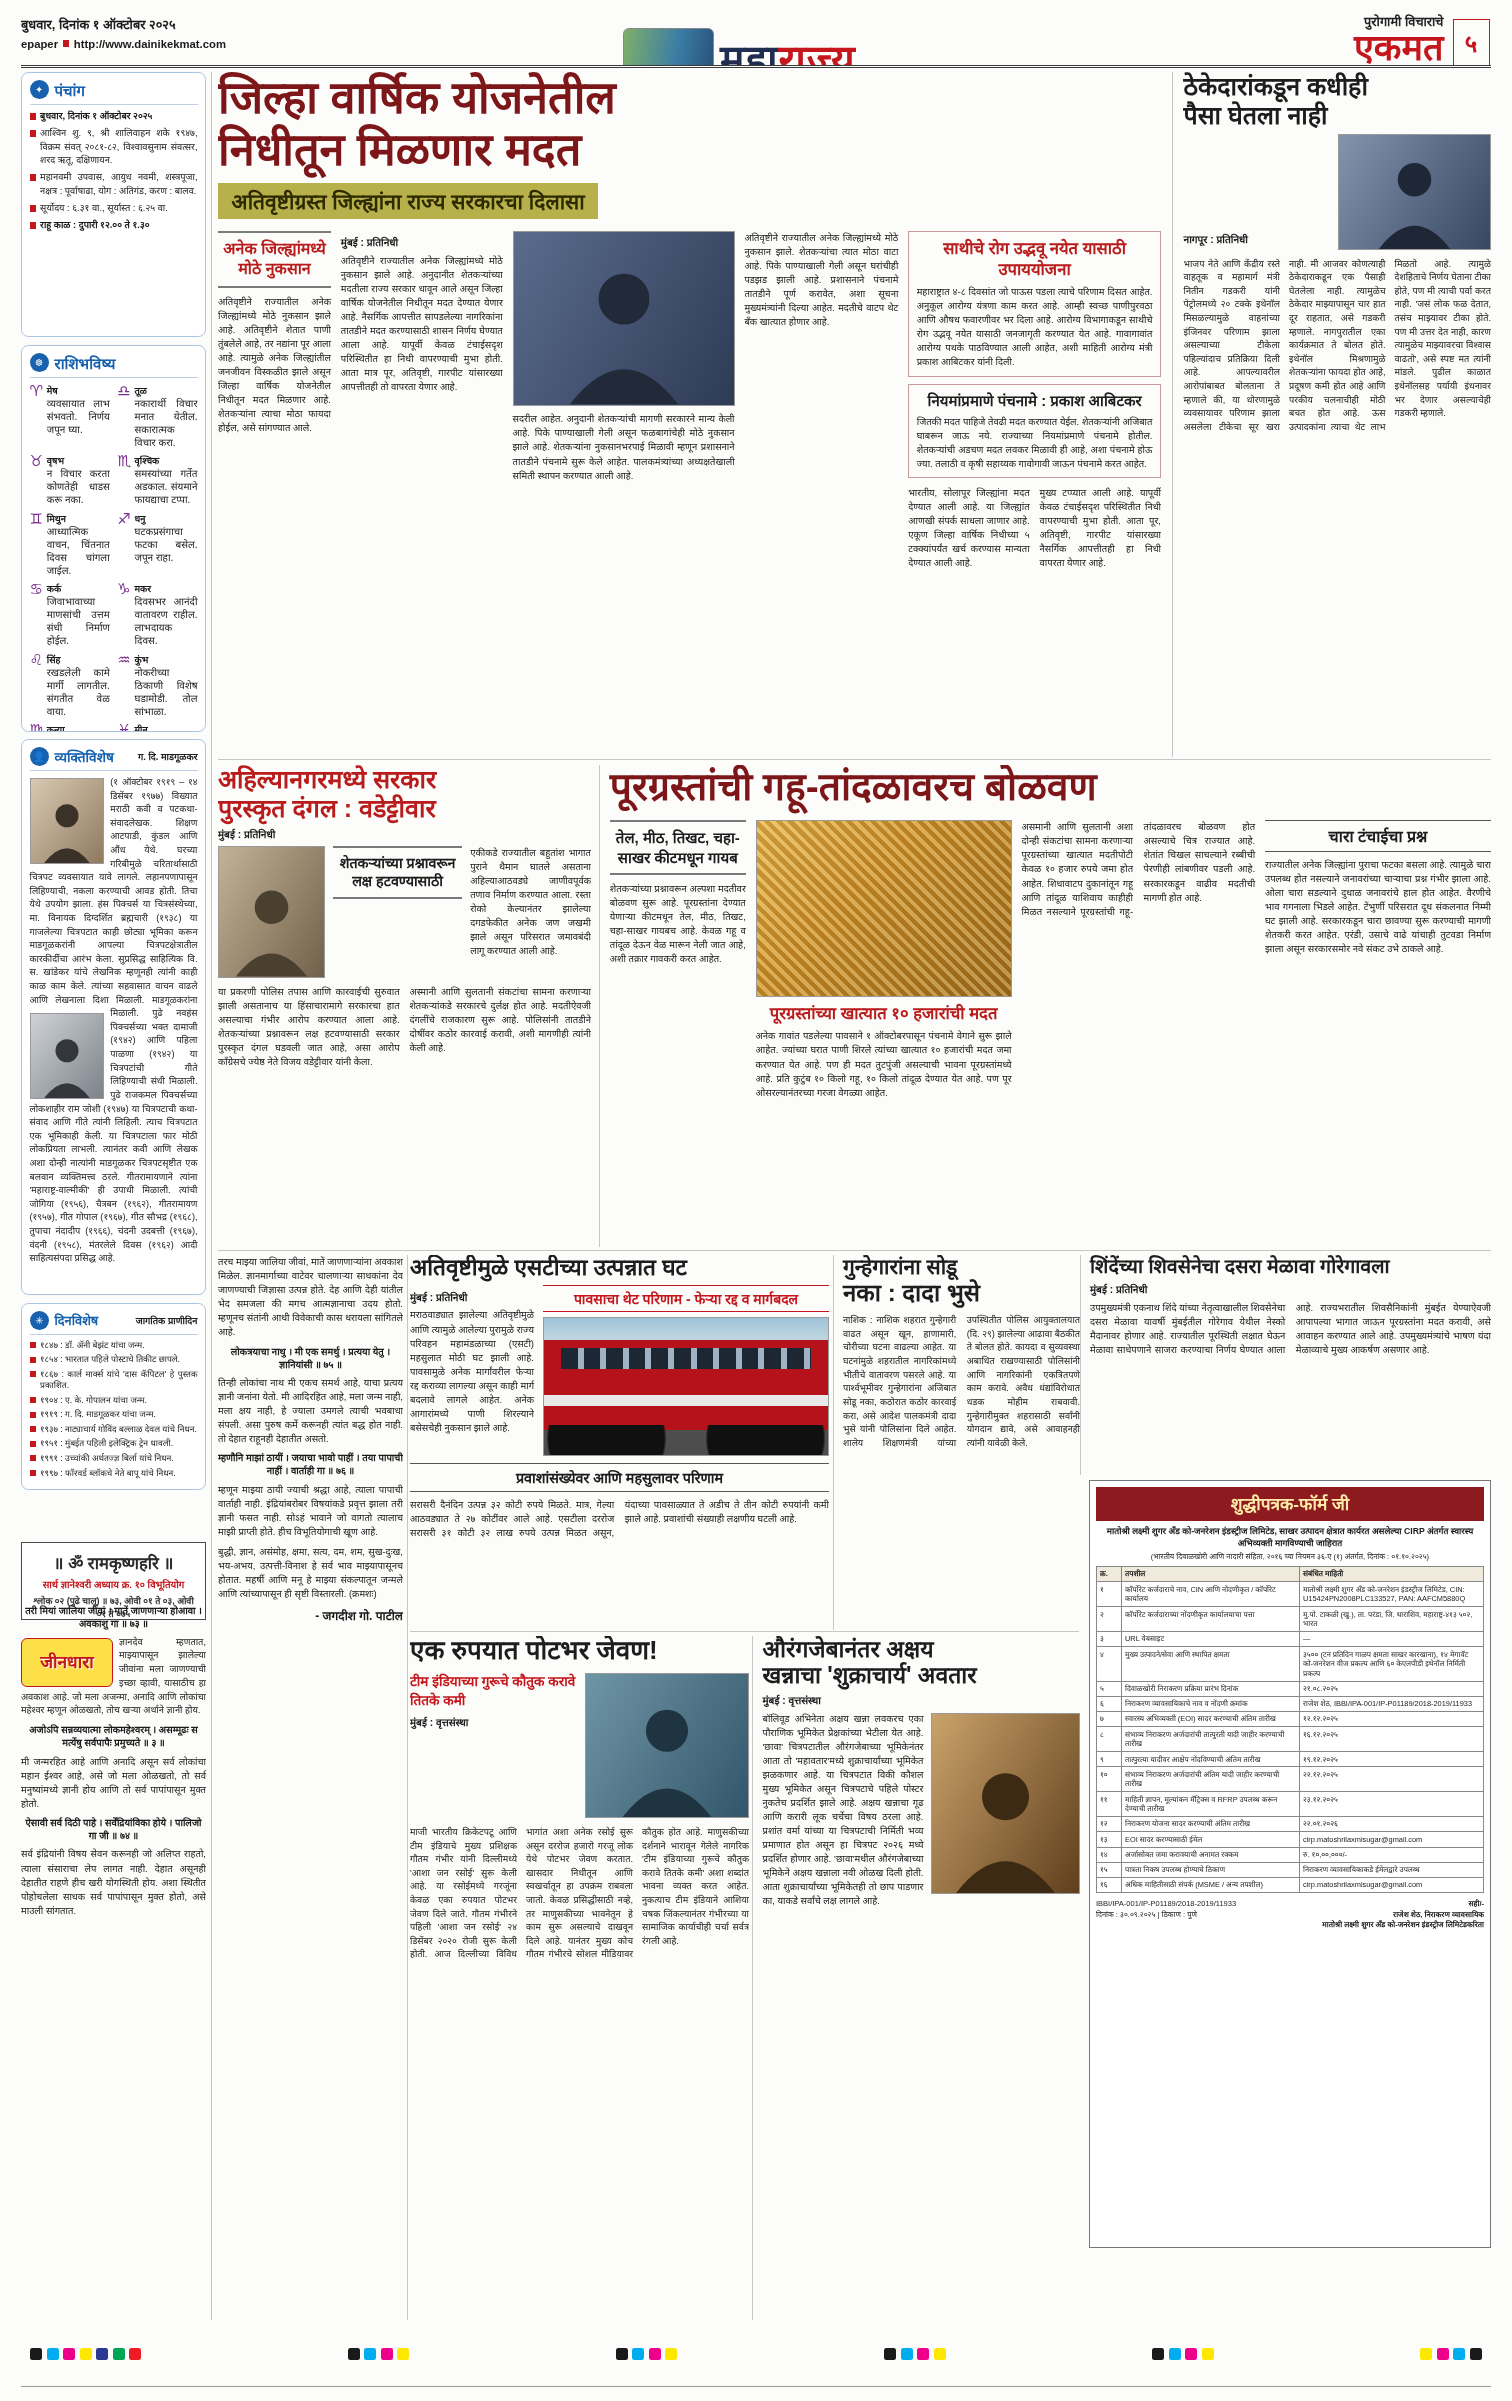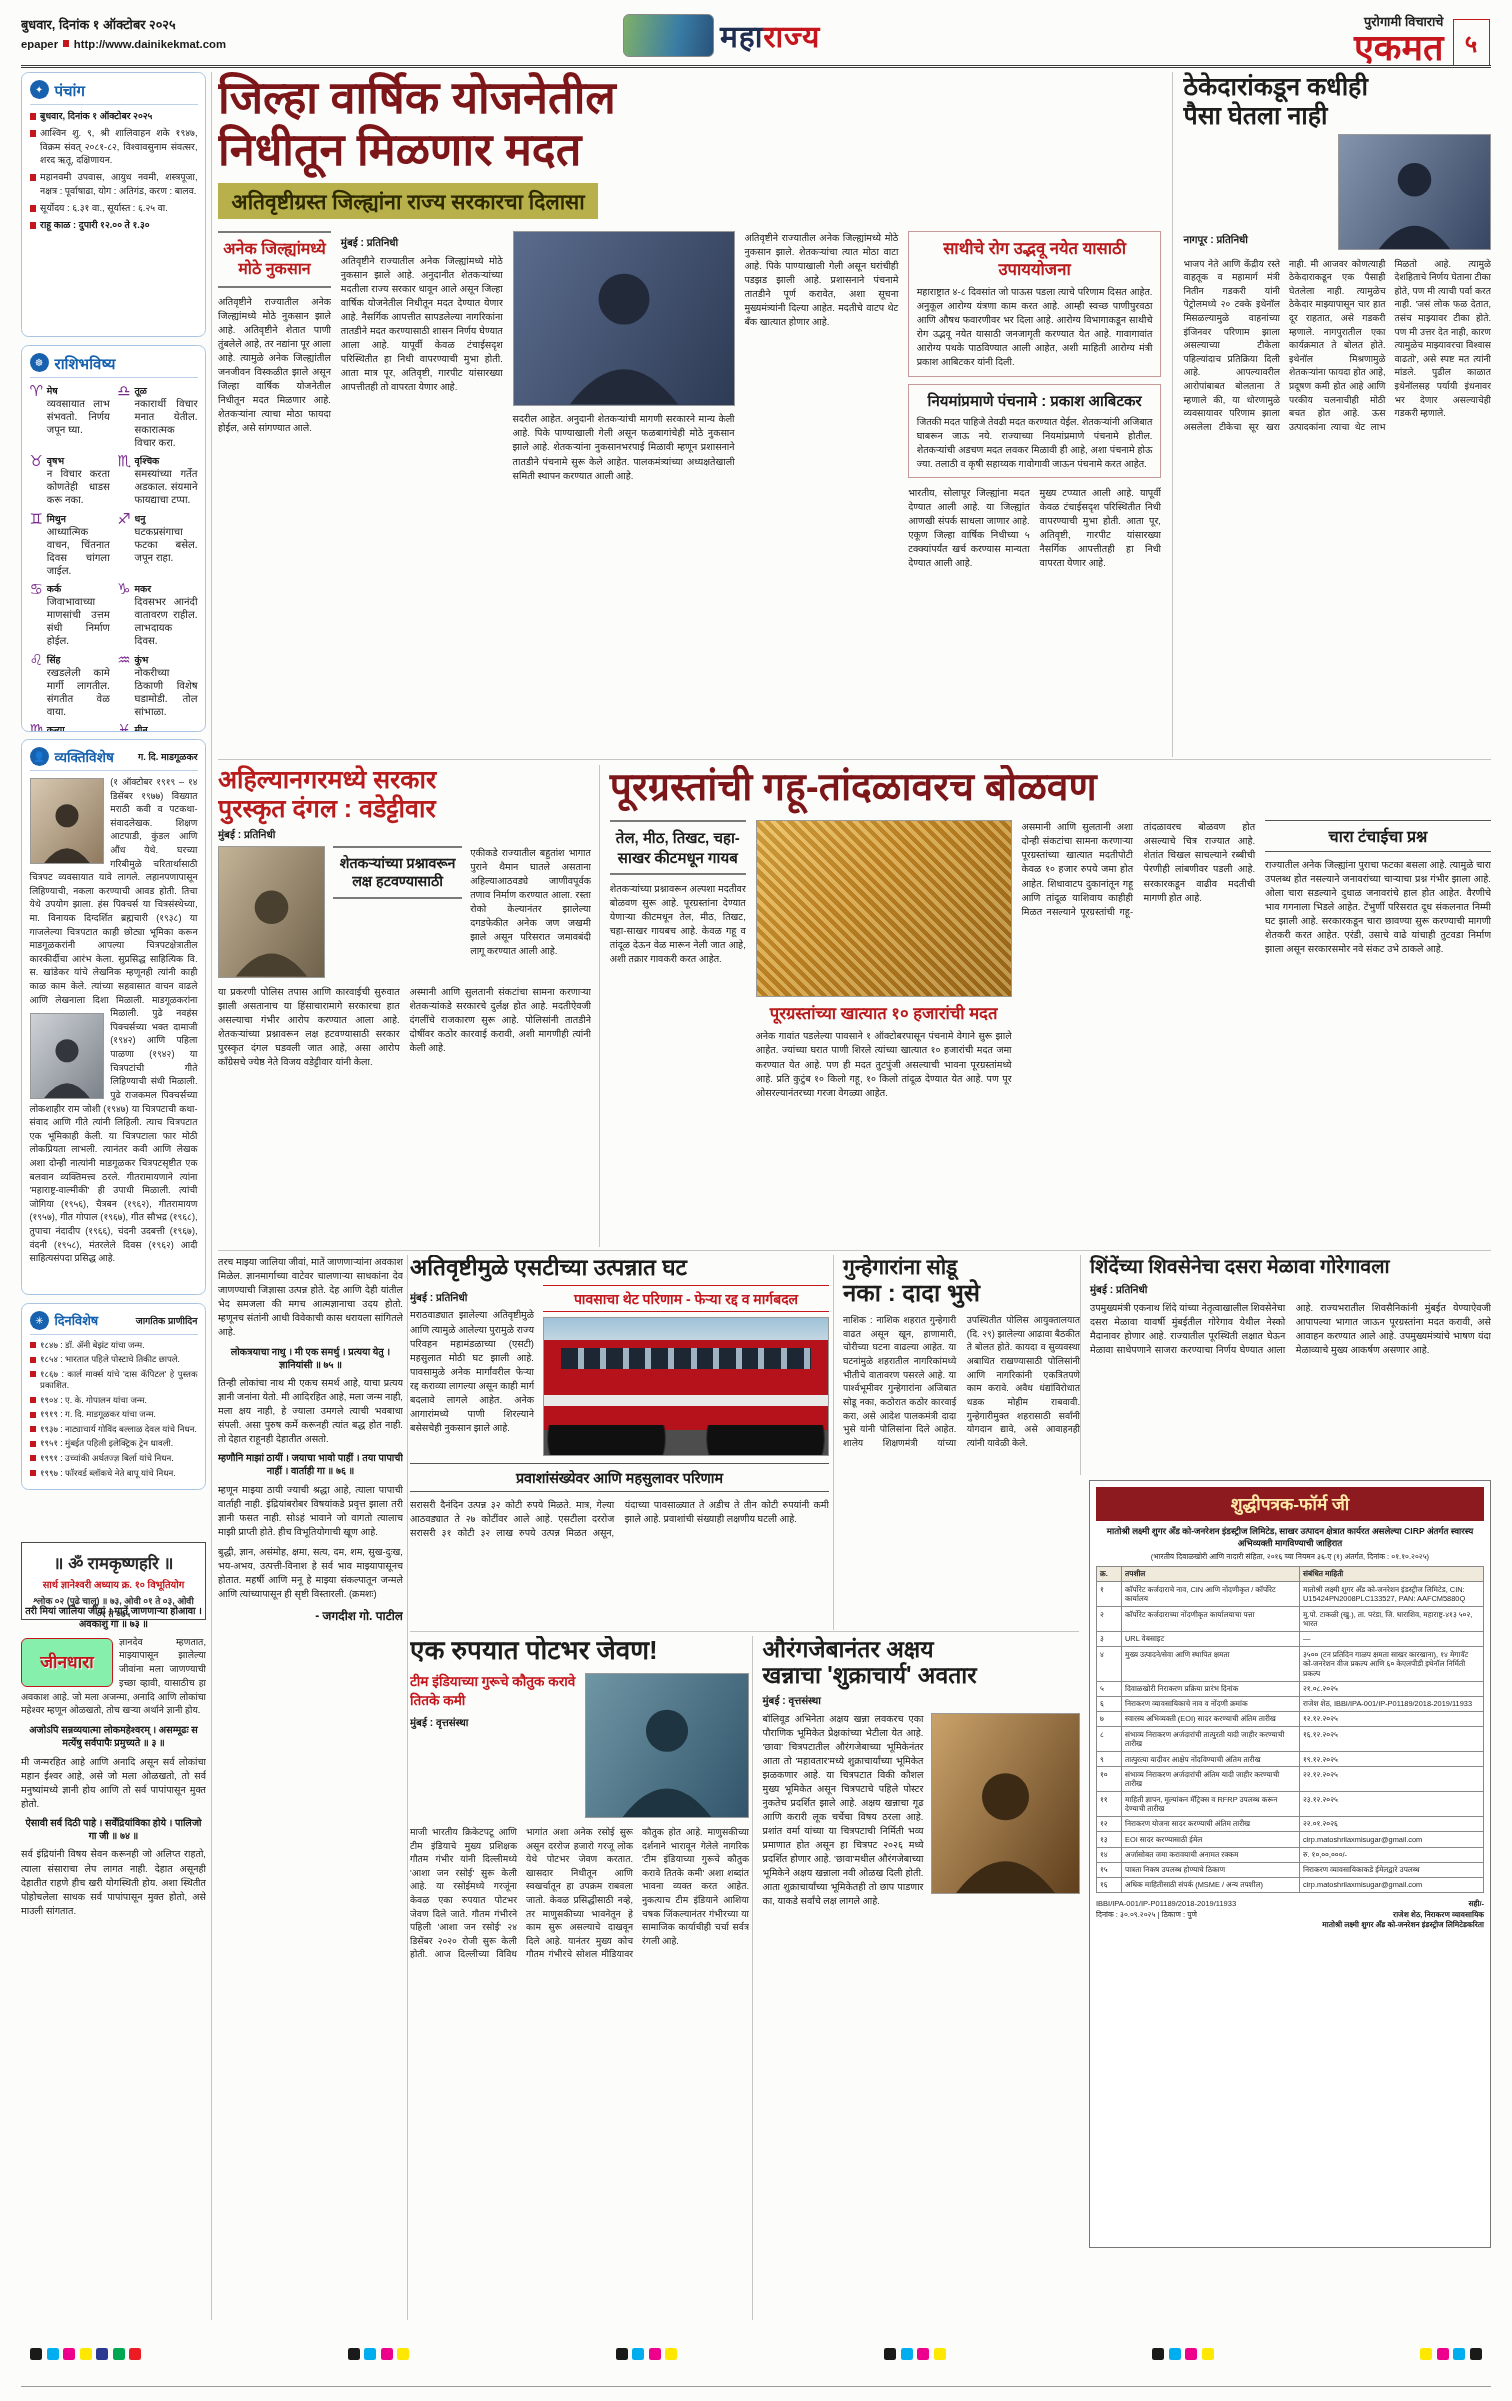--- a/index.html
+++ b/index.html
@@ -22,21 +22,21 @@
   .nbox-t{font-weight:800;text-align:center;line-height:1.3;}
   .mid-head{border-top:1.5px solid #555;border-bottom:1.5px solid #555;text-align:center;font-weight:800;
             font-size:14.3px;padding:3.8px 1.5px;margin:7.5px 0 6px;}
   
   .header{left:21px;top:10.5px;width:1470px;height:54px;border-bottom:3.8px double #3a3a3a;}
   .h-date{font-size:12.8px;font-weight:800;}
   .h-url{font-size:11.3px;font-weight:700;margin-top:4.5px;display:flex;align-items:center;gap:4.5px;}
   .redsq{width:6.8px;height:6.8px;background:#c4161c;display:inline-block;flex:none;}
   .h-center{position:absolute;left:602px;top:3px;display:flex;align-items:center;gap:6px;}
   .mast-img{width:89px;height:41px;border-radius:6px;background:linear-gradient(100deg,#7fb069 0%,#3a7ca5 60%,#28527a 100%);border:0.8px solid #888;}
-  .mast-text{font-size:30px;font-weight:800;letter-spacing:0.8px;}
+  .mast-text{font-size:41px;font-weight:800;letter-spacing:0.8px;margin-top:16px;}
   .m1{color:#1f2d50;} .m2{color:#c4161c;}
   .h-right{position:absolute;right:1.5px;top:1.5px;display:flex;align-items:flex-end;gap:9px;}
   .tagline{font-size:12.8px;font-weight:800;text-align:right;color:#222;}
   .brand{font-size:36px;font-weight:800;color:#c4161c;line-height:1;}
   .pagebox{width:35px;height:45px;border:1.9px solid #c4161c;color:#c4161c;font-size:24px;font-weight:800;
            display:flex;align-items:center;justify-content:center;}
   
   .sbox{left:21px;width:185px;border:1.1px solid #a9c4e2;border-radius:7.5px;padding:6.8px 7.5px;background:#fff;box-sizing:border-box;}
   .sbox-head{display:flex;align-items:center;gap:6px;border-bottom:1.5px solid #bcd0e8;padding-bottom:3.8px;margin-bottom:5.3px;}
   .sicon{width:19px;height:19px;border-radius:50%;background:#1761ae;color:#fff;display:flex;flex:none;
@@ -51,21 +51,21 @@
   .rname{font-weight:800;font-size:9.4px;}
   .rtext{font-size:10px;line-height:1.3;text-align:justify;}
   .vphoto{width:72px;height:84px;float:left;margin:2.3px 6.8px 3px 0;}
   .ditem{display:flex;gap:4.5px;font-size:8.6px;line-height:1.3;margin-bottom:3.4px;text-align:justify;}
   .ditem .redsq{margin-top:2.3px;width:6px;height:6px;}
   .rambox{left:21px;width:185px;border:1.5px solid #4a4a4a;padding:7.5px 6px;text-align:center;box-sizing:border-box;background:#fff;}
   .ram1{font-size:16.6px;font-weight:800;color:#2a2a2a;}
   .ram2{font-size:9.8px;font-weight:800;color:#c4161c;margin-top:4.5px;}
   .ram3{font-size:9px;font-weight:700;color:#333;margin-top:3px;}
   .verse{font-weight:800;text-align:center;font-size:9.6px;margin:5.3px 0;}
-  .jlogo{width:90px;height:47px;float:left;margin:2.3px 6px 2.3px 0;background:#86efac;border:1.5px solid #c4161c;
+  .jlogo{width:90px;height:47px;float:left;margin:2.3px 6px 2.3px 0;background:#fde047;border:1.5px solid #c4161c;
          border-radius:6px;display:flex;align-items:center;justify-content:center;}
   .jlogo span{color:#c4161c;font-size:17.3px;font-weight:800;text-shadow:0.8px 0.8px 0 #fff;}
   .author{font-weight:800;text-align:right;margin-top:6px;}
   
   .photo{position:relative;border:0.8px solid #999;background:linear-gradient(120deg,#5a6b8c,#2e3b55);}
   .photo svg{position:absolute;left:0;bottom:0;width:100%;height:92%;}
   .ph-gadkari{background:linear-gradient(120deg,#8494ad,#374763);}
   .ph-wade{background:linear-gradient(120deg,#c3b396,#70614b);}
   .ph-food{background:linear-gradient(120deg,#6f96a5,#32556b);}
   .ph-akshaye{background:linear-gradient(120deg,#caa26a,#5f3f1d);}

